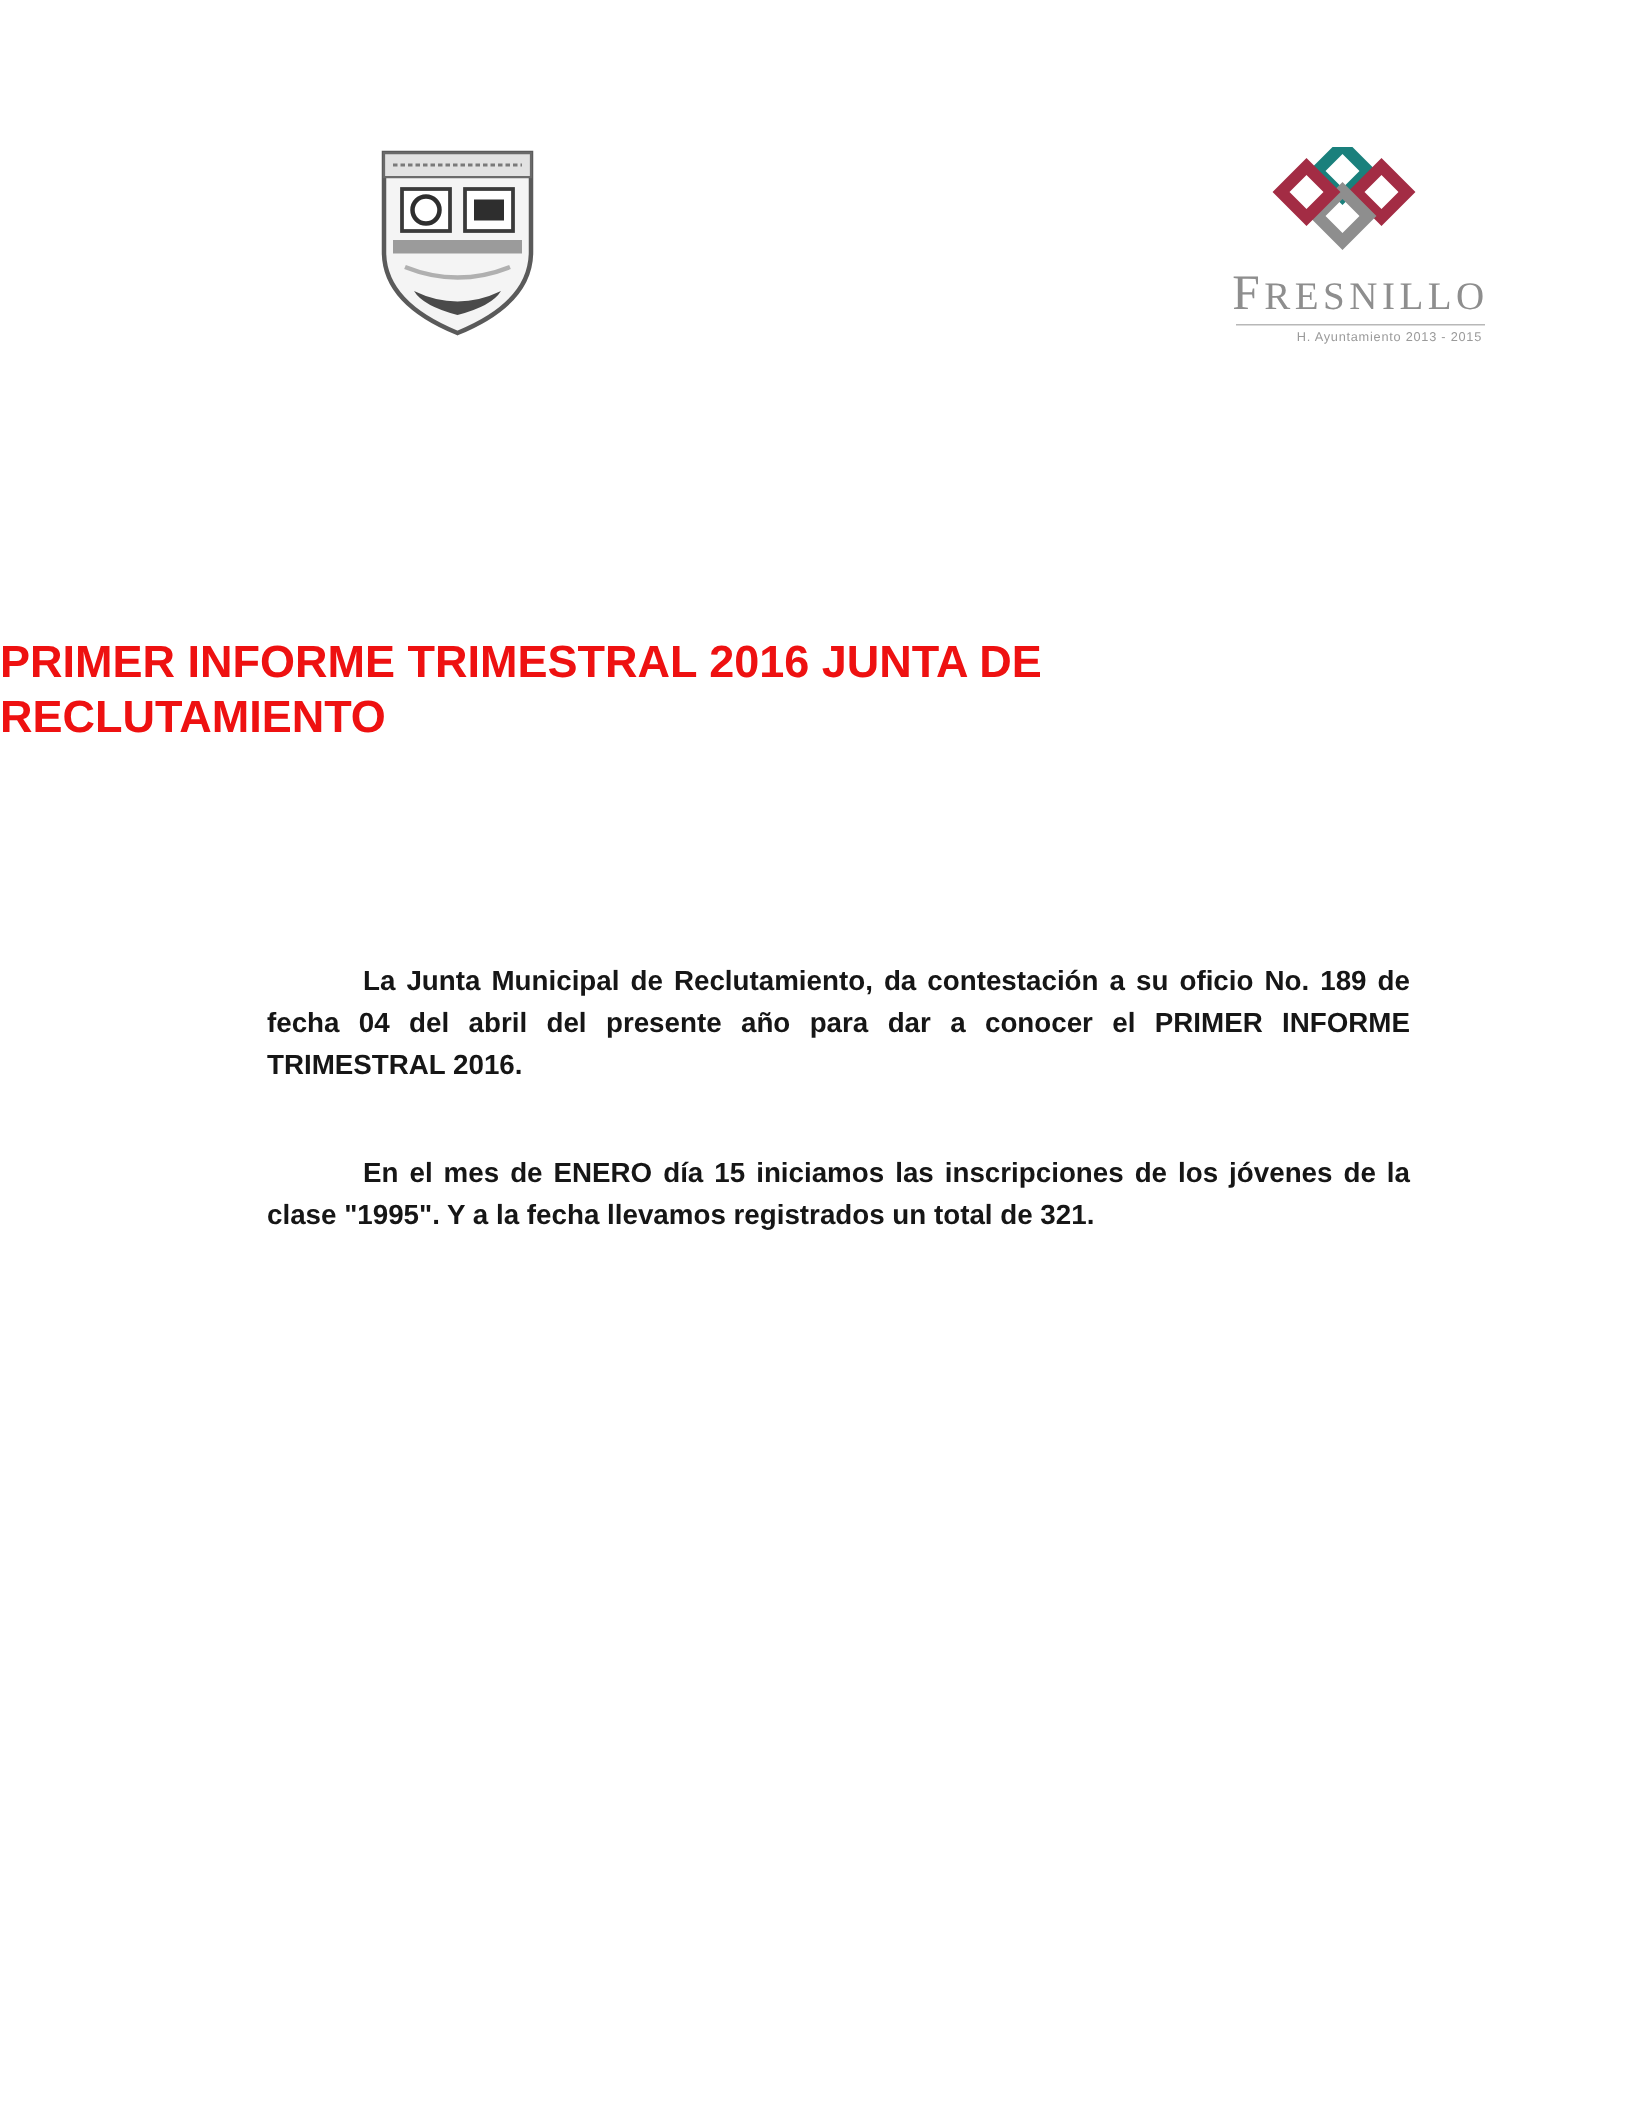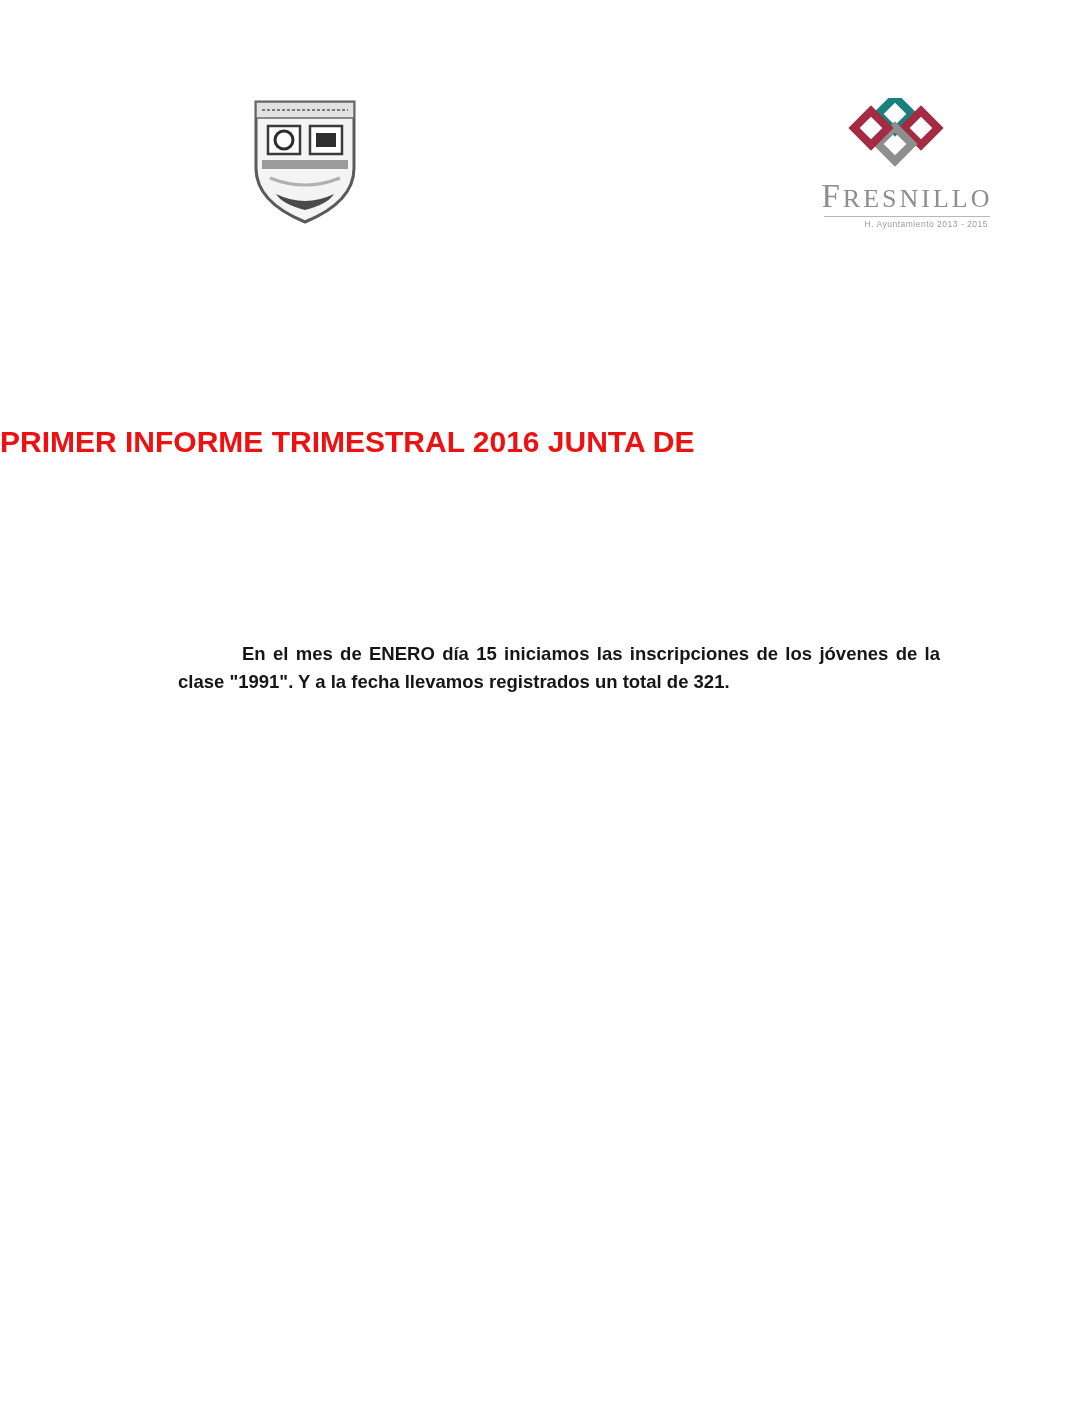--- a/index.html
+++ b/index.html
@@ -119,19 +119,21 @@
         <rect x="12" y="18" width="24" height="24" transform="rotate(45 24 30)" stroke="var(--logo_crimson, #a32c44)"></rect>
       </g>
     </svg>
     <div class="fres-word">FRESNILLO</div>
     <div class="fres-rule"></div>
     <div class="fres-sub">H. Ayuntamiento 2013 - 2015</div>
   </div>
 
   <h1 class="title">
     <span class="line">PRIMER INFORME TRIMESTRAL 2016 JUNTA DE</span>
+    <span class="line">RECLUTAMIENTO</span>
   </h1>
 
   <div class="body-text">
-    <p>En el mes de ENERO día 15 iniciamos las inscripciones de los jóvenes de la clase "1991". Y a la fecha llevamos registrados un total de 321.</p>
+    <p>La Junta Municipal de Reclutamiento, da contestación a su oficio No. 189 de fecha 04 del abril del presente año para dar a conocer el PRIMER INFORME TRIMESTRAL 2016.</p>
+    <p>En el mes de ENERO día 15 iniciamos las inscripciones de los jóvenes de la clase "1995". Y a la fecha llevamos registrados un total de 321.</p>
   </div>
 
 </div>
 
 </body></html>

